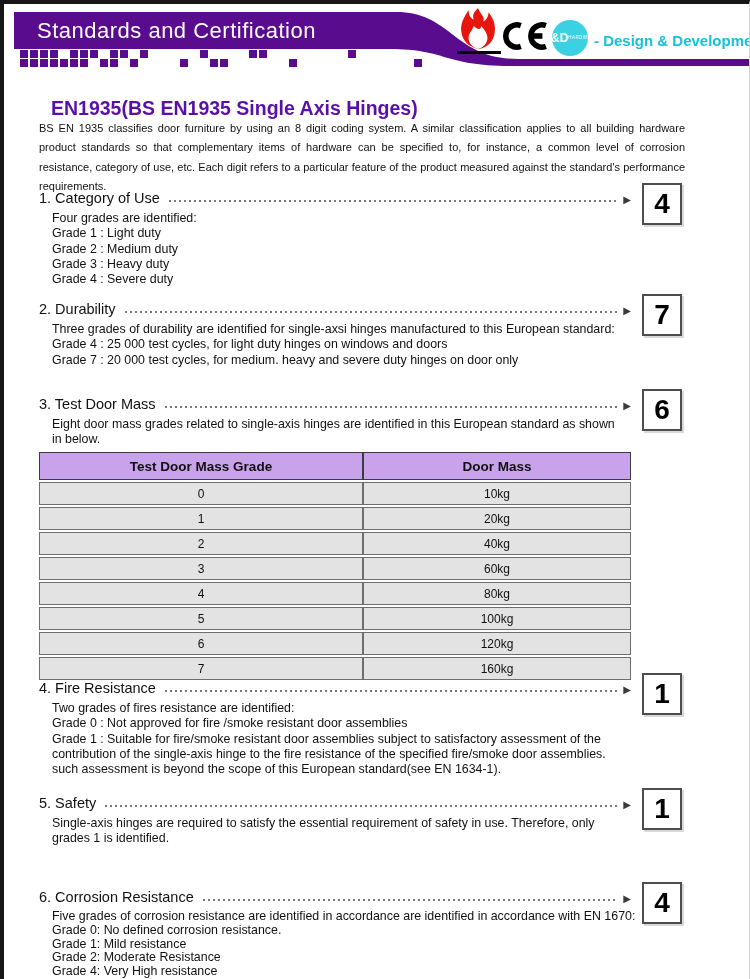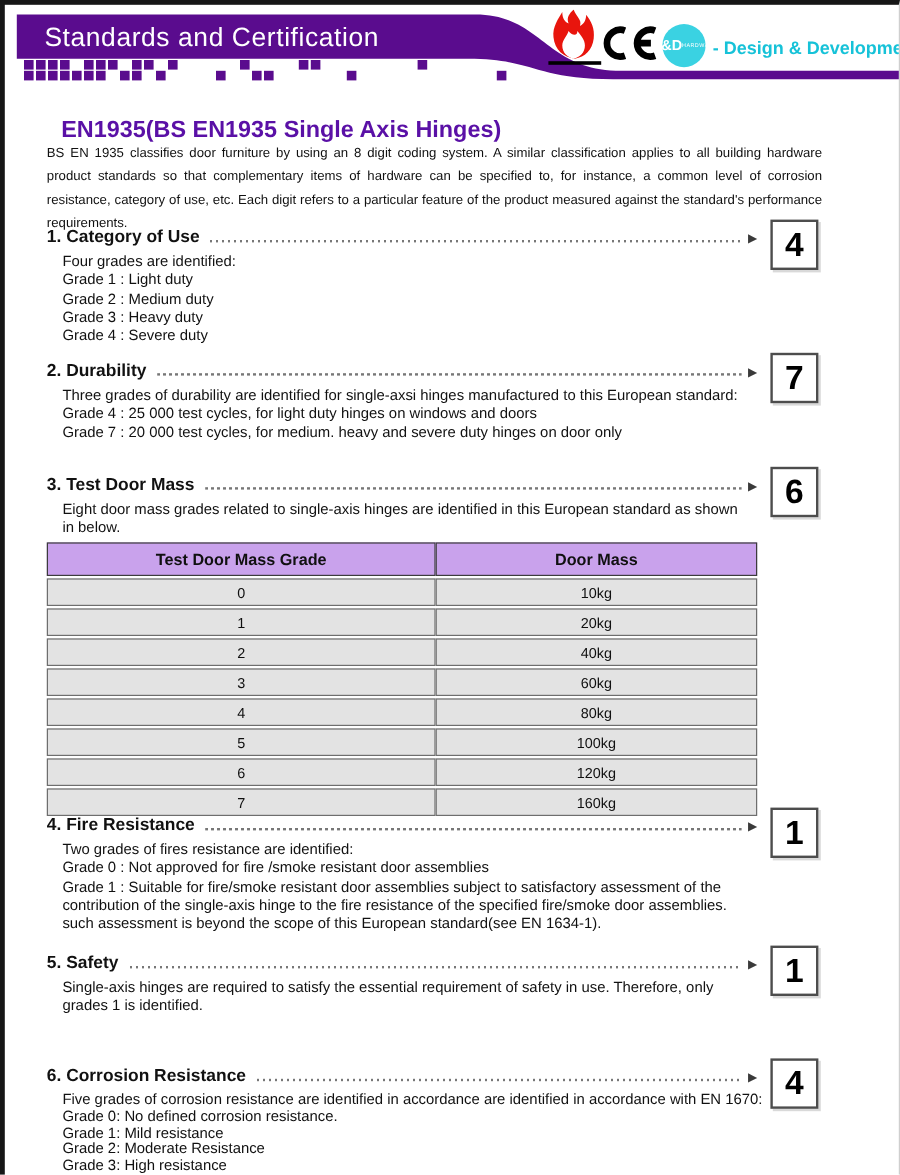--- a/index.html
+++ b/index.html
@@ -22,21 +22,21 @@
   #dd-logo{position:absolute;left:548px;top:16px;width:36px;height:36px;border-radius:50%;
     background:#3ad2e2;display:flex;flex-direction:row;align-items:center;justify-content:center;}
   #dd-name{color:#fff;font-weight:bold;font-size:12px;line-height:12px;}
   #dd-sub{color:#fff;font-size:4.5px;line-height:6px;letter-spacing:.4px;}
   #dd-tagline{position:absolute;left:590px;top:28px;color:#16c2d8;font-size:15px;font-weight:bold;white-space:nowrap;}
   
   #doc-title{position:absolute;left:35px;top:80px;font-size:19.5px;font-weight:bold;color:#5a10a6;margin-left:12px;}
   #intro{position:absolute;left:35px;top:104px;width:646px;font-size:11px;line-height:19.3px;text-align:justify;}
   .section{position:absolute;left:35px;width:680px;}
   .sec-head{display:flex;align-items:center;width:592px;}
-  .sec-head h2{margin:0;font-size:14.5px;font-weight:bold;white-space:nowrap;}
+  .sec-head h2{margin:0;font-size:14.5px;font-weight:normal;white-space:nowrap;}
   .leader{flex:1;height:2px;margin:5px 5px 0 9px;
     background-image:repeating-linear-gradient(90deg,#777 0 2px,transparent 2px 5px);}
   .arrow{font-size:10px;color:#3a3a3a;margin-top:2px;}
   .sec-lines{margin:5px 0 0 13px;font-size:12.4px;}
   .sec-lines .tline{line-height:15.3px;}
   .sec-lines.compact .tline{line-height:13.8px;}
   .value-box{
     position:absolute;left:603px;top:-7px;width:36px;height:38px;background:#fff;
     border:2px solid #4d4d4d;box-shadow:2px 2px 0 rgba(0,0,0,.15);
     display:flex;align-items:center;justify-content:center;
@@ -245,21 +245,20 @@
     <div class="sec-head">
       <h2>6. Corrosion Resistance</h2>
       <div class="leader"></div>
       <div class="arrow">▶</div>
     </div>
     <div class="sec-lines compact">
         <div class="tline">Five grades of corrosion resistance are identified in accordance are identified in accordance with EN 1670:</div>
         <div class="tline">Grade 0: No defined corrosion resistance.</div>
         <div class="tline">Grade 1: Mild resistance</div>
         <div class="tline">Grade 2: Moderate Resistance</div>
-        <div class="tline">Grade 3: High resistance</div>
         <div class="tline">Grade 4: Very High resistance</div>
       </div>
     <div class="value-box">
         <span>4</span>
       </div>
   </div>
 
 </div>
 
 </body></html>

